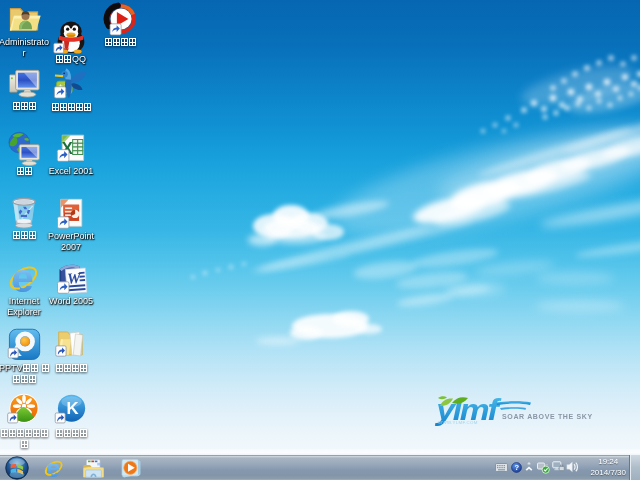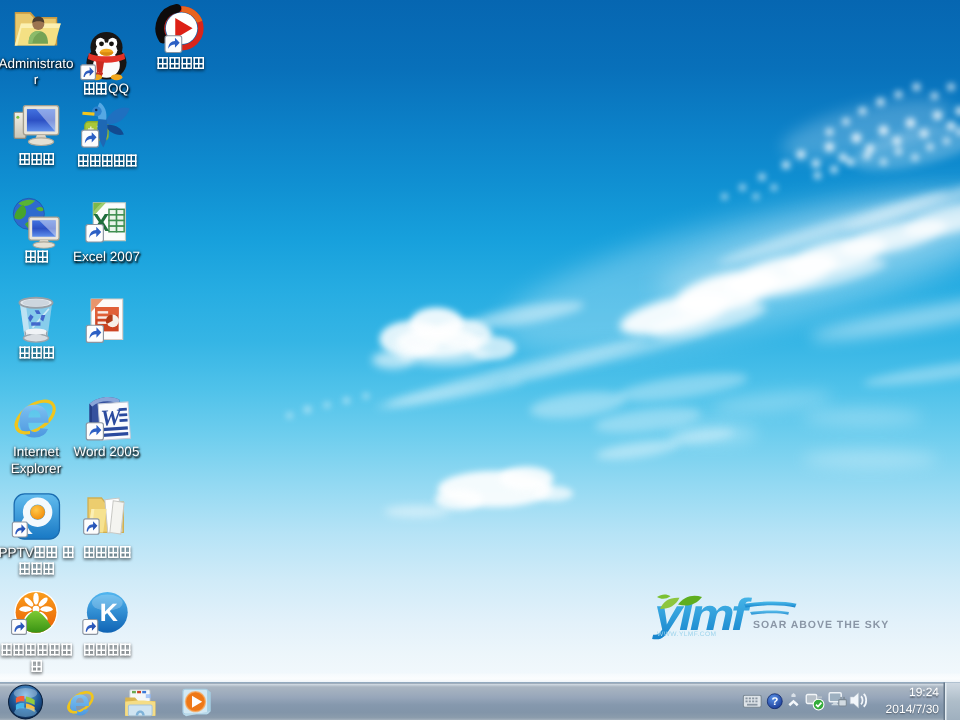--- a/index.html
+++ b/index.html
@@ -20,21 +20,21 @@
   linear-gradient(#fff,#fff) 0 50%/100% 1px no-repeat,
   linear-gradient(#fff,#fff) 0 0/100% 1px no-repeat,
   linear-gradient(#fff,#fff) 0 100%/100% 1px no-repeat,
   linear-gradient(#fff,#fff) 0 0/1px 100% no-repeat,
   linear-gradient(#fff,#fff) 100% 0/1px 100% no-repeat;
  filter:drop-shadow(0 1px 1px rgba(0,0,0,.75));}
 
 #bar{position:absolute;left:0;top:455px;width:640px;height:25px;
 background:linear-gradient(180deg,#6e8094 0%,#cdd7e0 5%,#a9b5c1 12%,#97a6ba 40%,#8598ad 60%,#8295a9 80%,#8b9cac 94%,#a3b0bc 100%);}
 #bar svg{position:absolute;}
-#clock{position:absolute;right:14px;top:1px;text-align:right;font-size:8px;line-height:11px;color:#fff;text-shadow:0 1px 1px rgba(0,0,0,.4);}
+#clock{position:absolute;right:14px;top:1px;text-align:center;font-size:8px;line-height:11px;color:#fff;text-shadow:0 1px 1px rgba(0,0,0,.4);}
 #showdesk{position:absolute;right:0;top:0;width:10px;height:25px;
  background:linear-gradient(180deg,#cfd9e2,#aebdc9 50%,#9fb0bf);border-left:1px solid #66788a;box-shadow:inset 1px 0 0 #e4ecf1;}
 #cn{position:absolute;left:482px;top:8px;font-size:8px;font-weight:bold;color:#fff;text-shadow:0 1px 1px rgba(0,0,0,.4);margin-top:16px;}
 
 #logo{position:absolute;left:432px;top:392px;}
 </style></head>
 <body>
 <div id="sky"></div>
 <svg id="clouds" style="position:absolute;left:0;top:0" width="640" height="455" viewBox="0 0 640 455">
 <defs>
@@ -383,39 +383,40 @@
         <rect x="23.1" y="11.9" width="4.6" height="3.4"></rect>
   <rect x="18.5" y="15.3" width="4.6" height="3.4"></rect>
         <rect x="23.1" y="15.3" width="4.6" height="3.4"></rect>
   <rect x="18.5" y="18.7" width="4.6" height="3.4"></rect>
         <rect x="23.1" y="18.7" width="4.6" height="3.4"></rect>
  </g>
  <text x="8.7" y="21.5" font-family="Liberation Sans" font-size="15" font-weight="bold" fill="#1e6e3c">X</text>
  <rect x="4.5" y="17.7" width="10.6" height="10.6" rx="1.4" fill="#fdfdfd" stroke="#8a94a0" stroke-width="0.7"></rect>
  <path d="M6.5,26 C6.6,22.8 8.4,21.2 10.8,21.1 L10.8,19 L13.8,22.2 L10.8,25.4 L10.8,23.2 C9,23.3 7.2,24 6.5,26 z" fill="#2c5fc4"></path>
 </svg>
-<div class="lbl">Excel 2007</div>
+<div class="lbl">Excel 2001</div>
 </div>
 
 <div class="cell" style="left:39px;top:197px">
 <svg width="34" height="33" viewBox="0 0 34 33" style="transform:scale(1.08);transform-origin:50% 55%">
  <path d="M7.5,3.5 L27,3.5 L27,28.5 L7.5,28.5 z" fill="#fdfcfb" stroke="#d8ccc4" stroke-width="0.7"></path>
  <path d="M7.5,3.5 L15,3.5 L7.5,11.5 z" fill="#e8956c"></path>
  <rect x="10" y="8.5" width="14.5" height="15" fill="#cc4422"></rect>
  <path d="M10,8.5 L24.5,8.5 L24.5,13 L10,16 z" fill="#e06038"></path>
  <g fill="#f8ece6">
   <rect x="11.5" y="11" width="6.5" height="1.5"></rect>
   <rect x="11.5" y="14.2" width="6.5" height="1.5"></rect>
   <rect x="11.5" y="17.4" width="6.5" height="1.5"></rect>
  </g>
  <circle cx="20.8" cy="17" r="3.9" fill="#f6efe8"></circle>
  <path d="M20.8,17 L20.8,13.1 A3.9,3.9 0 0 0 17.2,19 z" fill="#b03a16"></path>
  <rect x="4.5" y="19.7" width="10.6" height="10.6" rx="1.4" fill="#fdfdfd" stroke="#8a94a0" stroke-width="0.7"></rect>
  <path d="M6.5,28 C6.6,24.8 8.4,23.2 10.8,23.1 L10.8,21 L13.8,24.2 L10.8,27.4 L10.8,25.2 C9,25.3 7.2,26 6.5,28 z" fill="#2c5fc4"></path>
 </svg>
+<div class="lbl">PowerPoint<br>2007</div>
 </div>
 
 <div class="cell" style="left:39px;top:262px">
 <svg width="34" height="33" viewBox="0 0 34 33" style="transform:scale(1.08);transform-origin:50% 55%">
  <path d="M6.5,8 C12,3.2 20,2.8 25,5.5 L25,12 L15,29 L6.5,29 z" fill="#35519e"></path>
  <path d="M6.5,8 C12,3.2 20,2.8 25,5.5 L24.5,8 C19,5.5 12.5,6 8,9.8 z" fill="#93aede" opacity=".9"></path>
  <path d="M6.5,8 L8,9.8 L8,27 L6.5,29 z" fill="#243e85"></path>
  <g transform="rotate(-4 21 18)">
   <rect x="12.5" y="7.5" width="18.5" height="22.5" fill="#fafbfd" stroke="#c2cad8" stroke-width="0.6"></rect>
   <text x="13.5" y="21" font-family="Liberation Serif" font-size="14" font-weight="bold" font-style="italic" fill="#2a4a9e">W</text>

